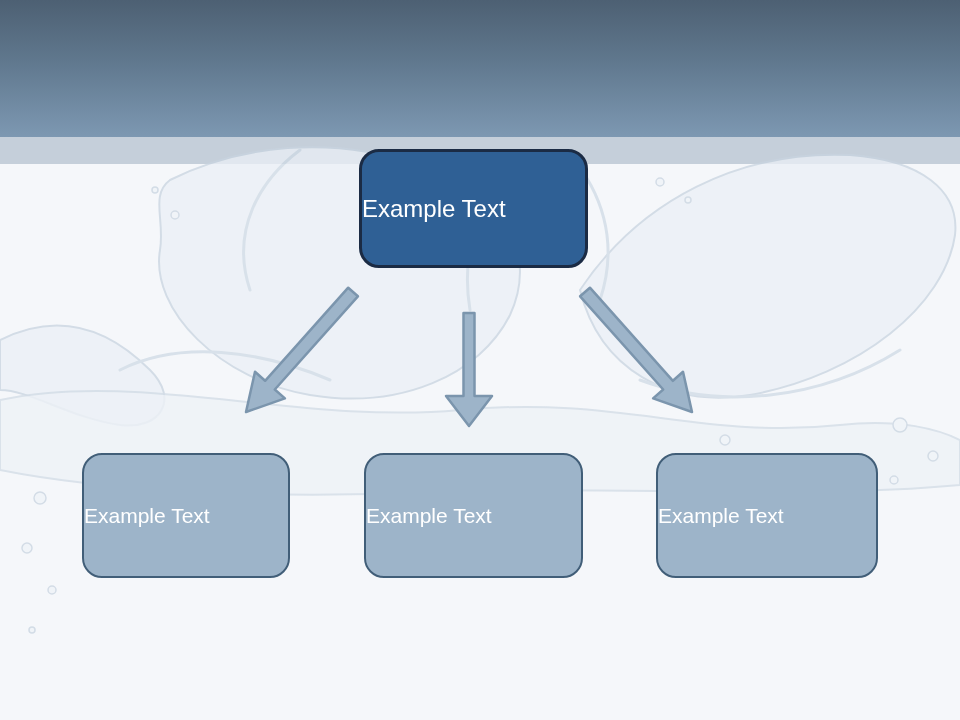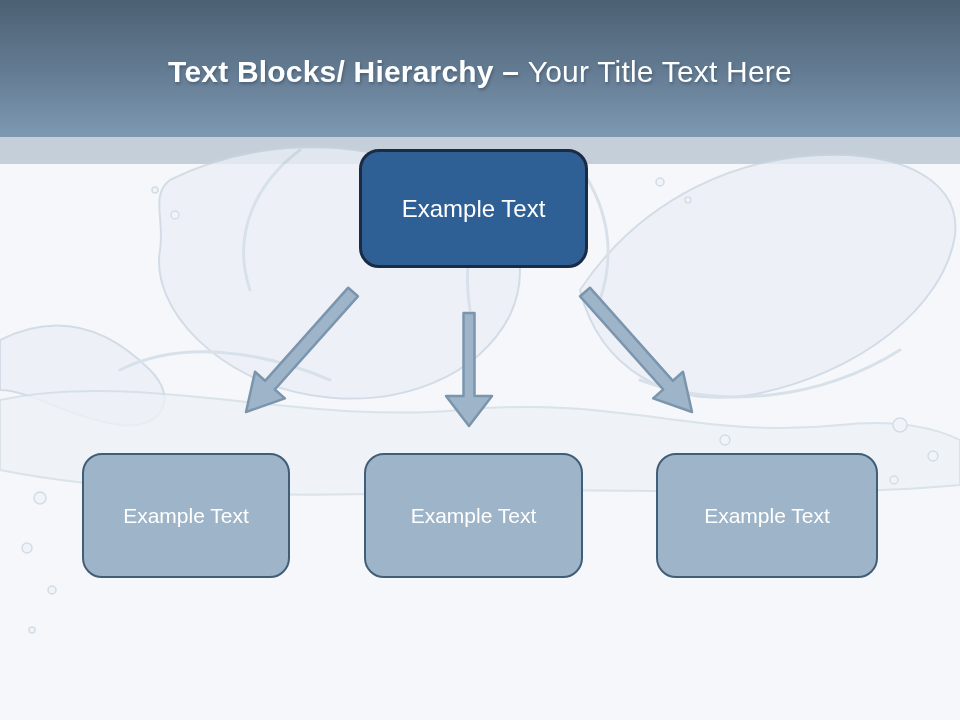--- a/index.html
+++ b/index.html
@@ -23,21 +23,21 @@
     text-shadow:1px 2px 3px rgba(25,40,55,.35);
     white-space:pre;
   }
   .title .bold{font-weight:700;}
   .title .reg{font-weight:400;}
   
   .splash{position:absolute;left:0;top:140px;width:960px;height:520px;}
   
   .box{
     position:absolute;box-sizing:border-box;display:flex;
-    align-items:center;justify-content:center;color:#ffffff;
+    align-items:center;color:#ffffff;
     text-align:center;
   }
   .root-box{
     left:359px;top:149px;width:229px;height:119px;
     background:#2f6095;border:3px solid #1b2b44;border-radius:20px;
     font-size:24px;
   }
   .child-box{
     top:453px;height:125px;background:#9db4c9;
     border:2.5px solid #415e78;border-radius:20px;font-size:21px;
@@ -51,21 +51,20 @@
   .splash-line{fill:none;stroke:#cfdae5;stroke-width:3;stroke-linecap:round;}
   .droplet{fill:#eff3f8;stroke:#c8d4e0;stroke-width:1.5;}
 </style>
 </head>
 <body>
 
 <div class="slide">
 
   <div class="header"></div>
   <div class="band"></div>
-  <div class="title"><span class="bold">Text Blocks/ Hierarchy</span><span class="bold"> </span><span class="bold">–</span><span class="reg"> </span><span class="reg">Your Title Text Here</span></div>
 
   <svg class="splash" viewBox="0 0 960 520" aria-hidden="true">
     <g opacity="0.75">
       <path class="splash-fill" d="M0,200 C60,170 110,190 150,230 C180,260 160,290 120,285 C70,278 30,250 0,250 Z"></path>
       <path class="splash-fill" d="M170,40 C240,5 330,-5 420,25 C500,50 540,110 510,175 C480,235 400,270 310,255 C220,240 150,170 160,110 C165,80 150,55 170,40 Z"></path>
       <path class="splash-fill" d="M580,150 C640,60 740,10 850,15 C920,20 960,50 955,95 C945,165 860,235 750,255 C670,268 600,230 580,150 Z"></path>
       <path class="splash-fill" d="M0,260 C140,230 300,285 460,270 C620,255 700,300 840,285 C900,278 940,290 960,300 L960,345 C800,360 600,345 430,352 C260,360 100,350 0,330 Z" opacity="0.8"></path>
       <path class="splash-line" d="M250,150 C230,90 260,40 300,10"></path>
       <path class="splash-line" d="M470,170 C460,110 480,60 520,20"></path>
       <path class="splash-line" d="M600,160 C620,100 600,50 570,15"></path>

